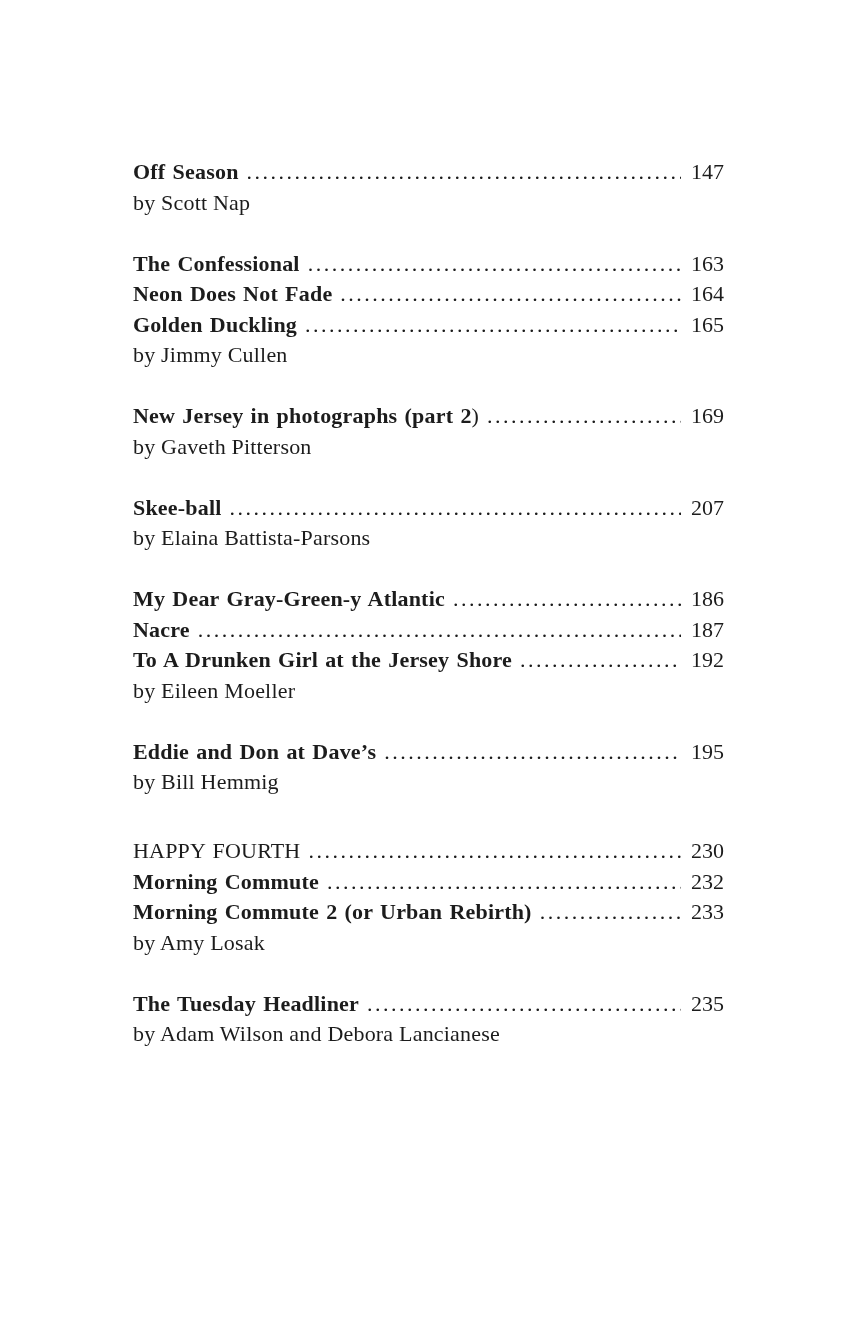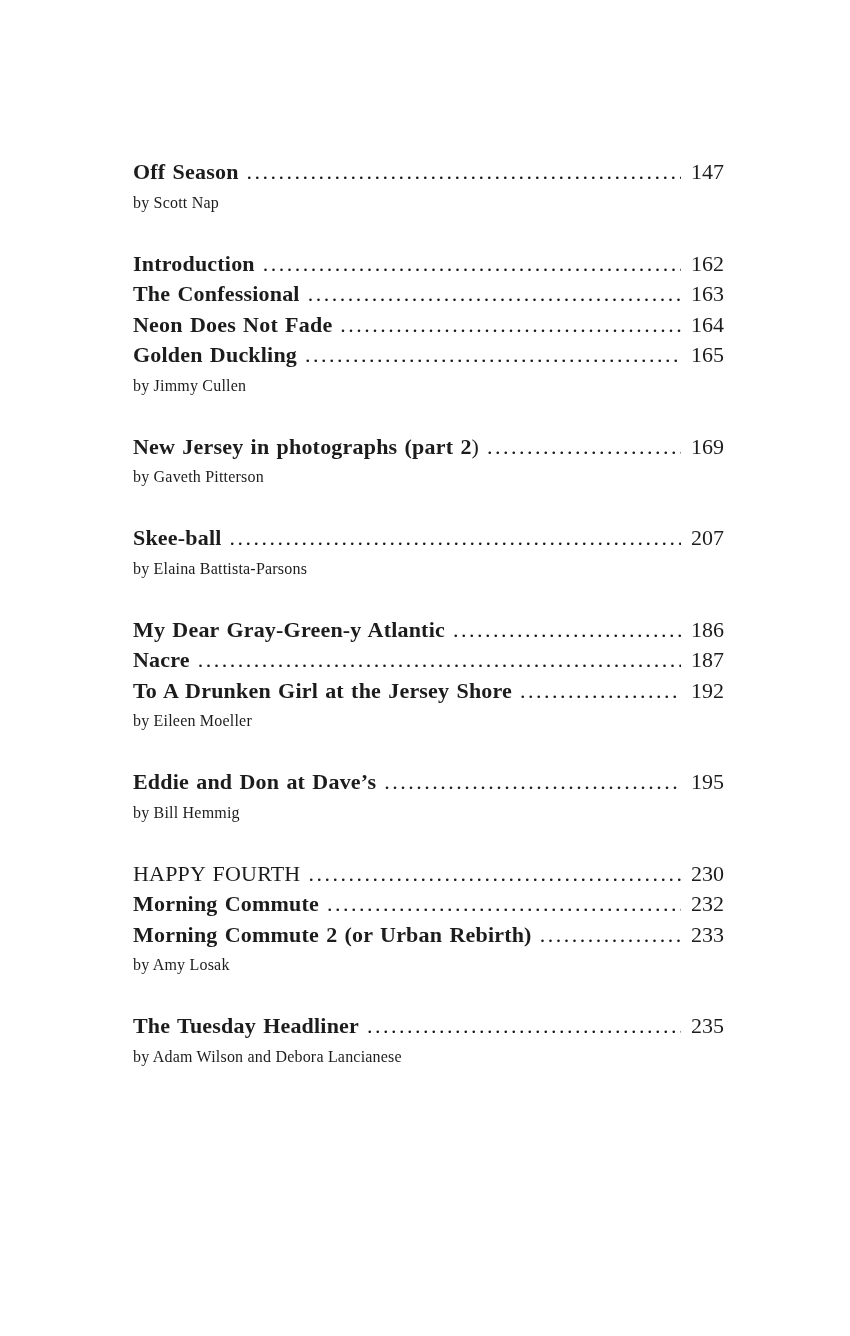--- a/index.html
+++ b/index.html
@@ -33,20 +33,21 @@
     font-size: 22px;
   }
   .entry-title {
     white-space: nowrap;
     font-weight: bold;
     word-spacing: 1.5px;
     letter-spacing: 0.2px;
   }
   .entry-title.regular {
     font-weight: normal;
+    margin-top: 8px;
   }
   .entry-title-suffix {
     font-weight: normal;
     white-space: nowrap;
   }
   .dot-leader {
     flex: 1 1 auto;
     overflow: hidden;
     white-space: nowrap;
     margin: 0 2px 0 8px;
@@ -58,21 +59,21 @@
     font-size: 22px;
     color: #1c1c1c;
   }
   .entry-page-number {
     flex: 0 0 auto;
     min-width: 46px;
     padding-left: 8px;
     white-space: nowrap;
   }
   .author-byline {
-    font-size: 16px;
+    font-size: 22px;
     line-height: 30.5px;
     font-weight: normal;
     letter-spacing: 0.2px;
   }
 </style>
 </head>
 <body>
 
 <div class="page" style="background: rgb(255, 255, 255); color: rgb(28, 28, 28);">
   <div class="toc">
@@ -83,26 +84,20 @@
             <span class="entry-title-suffix"></span>
     <span class="dot-leader"></span>
     <span class="entry-page-number">147</span>
   </div>
         </div>
     <div class="author-byline">by Scott Nap</div>
   </section>
       <section class="toc-group">
     <div>
           <div class="toc-row">
-    <span class="entry-title">Introduction</span>
-            <span class="entry-title-suffix"></span>
-    <span class="dot-leader"></span>
-    <span class="entry-page-number">162</span>
-  </div>
-          <div class="toc-row">
     <span class="entry-title">The Confessional</span>
             <span class="entry-title-suffix"></span>
     <span class="dot-leader"></span>
     <span class="entry-page-number">163</span>
   </div>
           <div class="toc-row">
     <span class="entry-title">Neon Does Not Fade</span>
             <span class="entry-title-suffix"></span>
     <span class="dot-leader"></span>
     <span class="entry-page-number">164</span>

